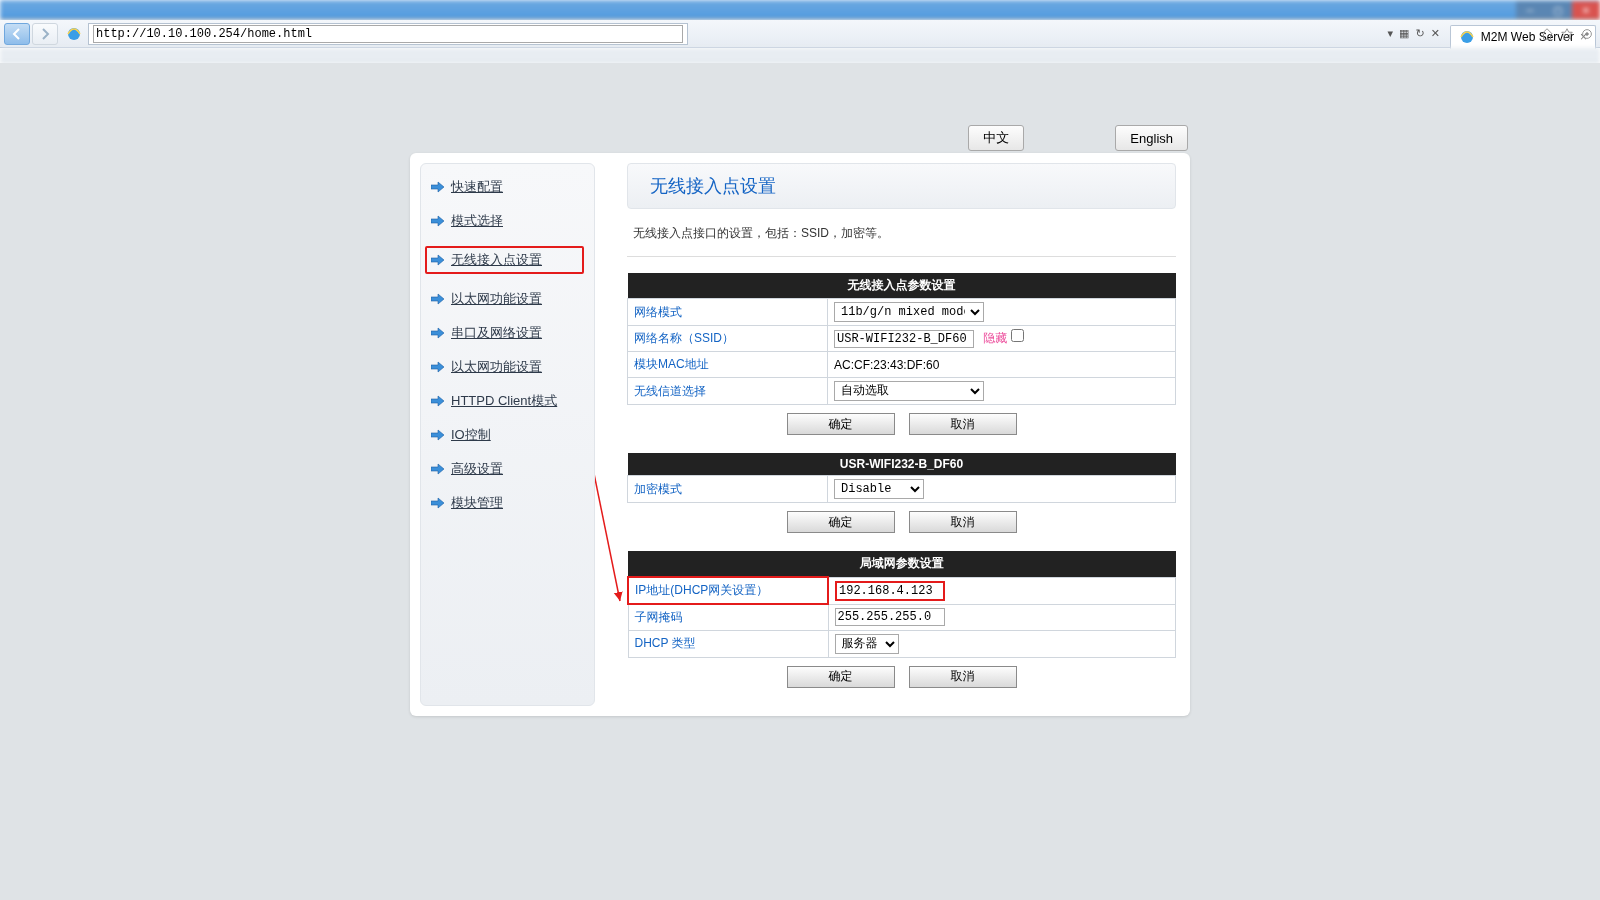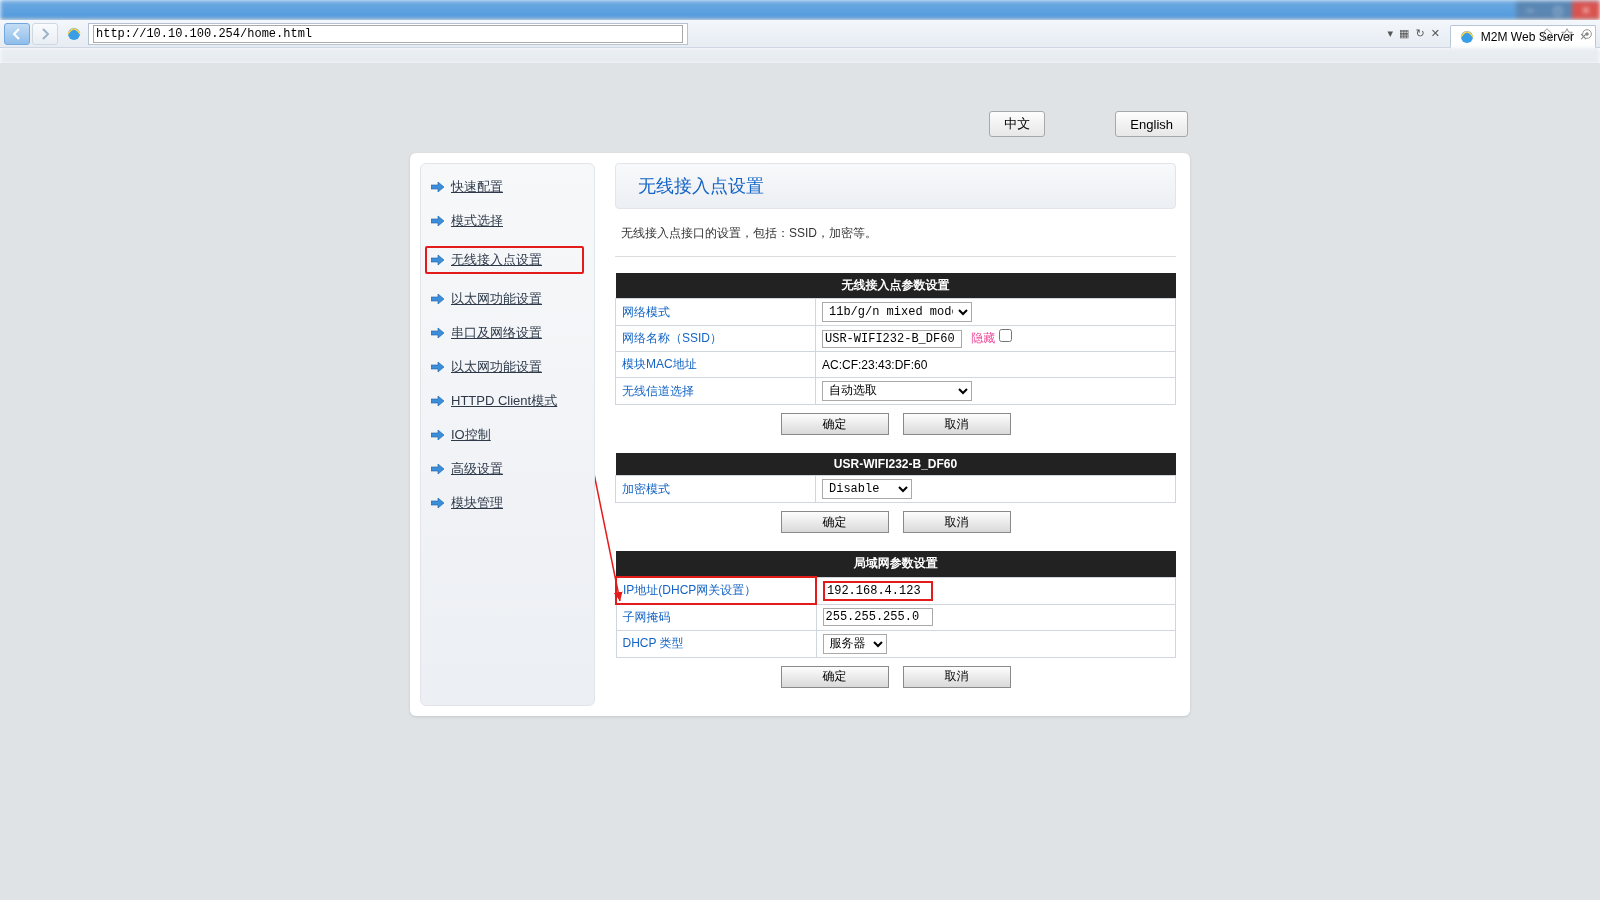--- a/index.html
+++ b/index.html
@@ -75,42 +75,42 @@
   
   .desktop {
     background:#dfe3e6;
     position:relative;
     height: calc(900px - 20px - 28px - 15px);
     overflow:hidden;
   }
 
   .lang-buttons {
     position:absolute;
-    top:48px;
+    top:62px;
     right: calc((1600px - 780px)/2 + 2px);
-    display:flex; gap:70px;
+    display:flex; gap:91px;
   }
   .lang-btn {
     padding:3px 14px;
     font-size:13px;
     border:1px solid #a9a9a9;
     background:linear-gradient(#fdfdfd,#e7e7e7);
     border-radius:3px;
     cursor:pointer;
   }
 
   .app {
     width:780px;
     margin:0 auto;
     margin-top:90px;
     background:#fff;
     border-radius:6px;
     padding:10px;
     display:flex;
-    gap:20px;
+    gap:32px;
     box-shadow:0 1px 3px rgba(0,0,0,.12);
   }
 
   .sidebar {
     width:175px;
     background:linear-gradient(#f7f8fa,#eceff3);
     border:1px solid #e1e5ea;
     border-radius:6px;
     padding:14px 10px 40px 10px;
     position:relative;

